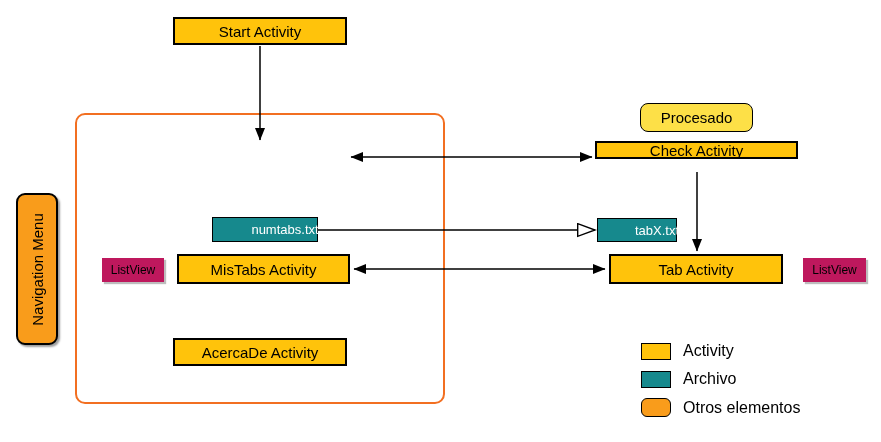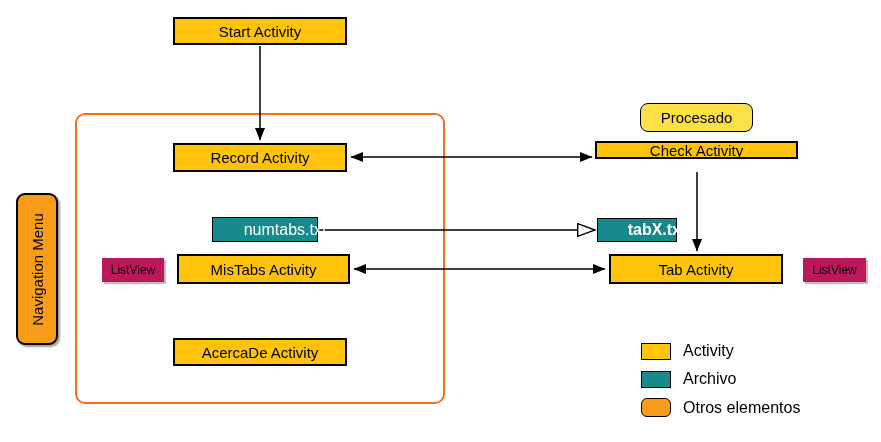--- a/index.html
+++ b/index.html
@@ -22,42 +22,42 @@
   }
   .activity {
     background: #FFC30B;
     border: 2px solid #000;
     font-size: 15px;
   }
   .file {
     background: #16898D;
     border: 1px solid #000;
     color: #ffffff;
-    font-size: 16px;
+    font-size: 13px;
     padding-left: 40px;
   }
   .listview {
     background: #be185d;
     border: 3px solid #be185d;
     font-size: 12px;
     box-shadow: 2px 2px 1px #bdbdbd;
   }
   .note {
     background: #fde047;
     border: 1px solid #000;
     border-radius: 8px;
     font-size: 15px;
   }
   
   #n-start    { left: 173px; top: 17px;  width: 174px; height: 28px; }
   #n-record   { left: 173px; top: 143px; width: 174px; height: 29px; }
   #n-check    { left: 595px; top: 141px; width: 203px; height: 18px; justify-content: center; }
   #n-procesado{ left: 640px; top: 103px; width: 113px; height: 29px; }
   #n-numtabs  { left: 212px; top: 217px; width: 106px; height: 25px; }
-  #n-tabx     { left: 597px; top: 218px; width: 80px;  height: 24px; font-weight: bold; }
+  #n-tabx     { left: 597px; top: 218px; width: 80px;  height: 24px; }
   #n-mistabs  { left: 177px; top: 254px; width: 173px; height: 30px; }
   #n-tab      { left: 609px; top: 254px; width: 174px; height: 30px; }
   #n-acercade { left: 173px; top: 338px; width: 174px; height: 28px; }
   #n-lv-left  { left: 102px; top: 258px; width: 62px;  height: 24px; }
   #n-lv-right { left: 803px; top: 258px; width: 63px;  height: 24px; }
   #n-nav {
     left: 16px; top: 193px; width: 42px; height: 152px;
     background: #F99C1B;
     border: 2px solid #000;
     border-radius: 9px;
@@ -122,23 +122,20 @@
     <line x1="351" y1="157" x2="592" y2="157" stroke="#000" stroke-width="1.5" marker-start="url(#mf)" marker-end="url(#mf)"></line>
     <line x1="697" y1="172" x2="697" y2="251" stroke="#000" stroke-width="1.5" marker-end="url(#mf)"></line>
     <line x1="354" y1="269" x2="605" y2="269" stroke="#000" stroke-width="1.5" marker-start="url(#mf)" marker-end="url(#mf)"></line>
     <line x1="318" y1="230" x2="595" y2="230" stroke="#000" stroke-width="1.5" marker-end="url(#mo)"></line>
   </svg>
 
   <div id="n-start" class="box activity">
     <span>Start Activity</span>
   </div>
 
-  <div id="n-record" class="box activity">
-    <span>Record Activity</span>
-  </div>
 
   <div id="n-procesado" class="box note">
     <span>Procesado</span>
   </div>
 
   <div id="n-check" class="box activity">
     <span>Check Activity</span>
   </div>
 
   <div id="n-numtabs" class="box file">

